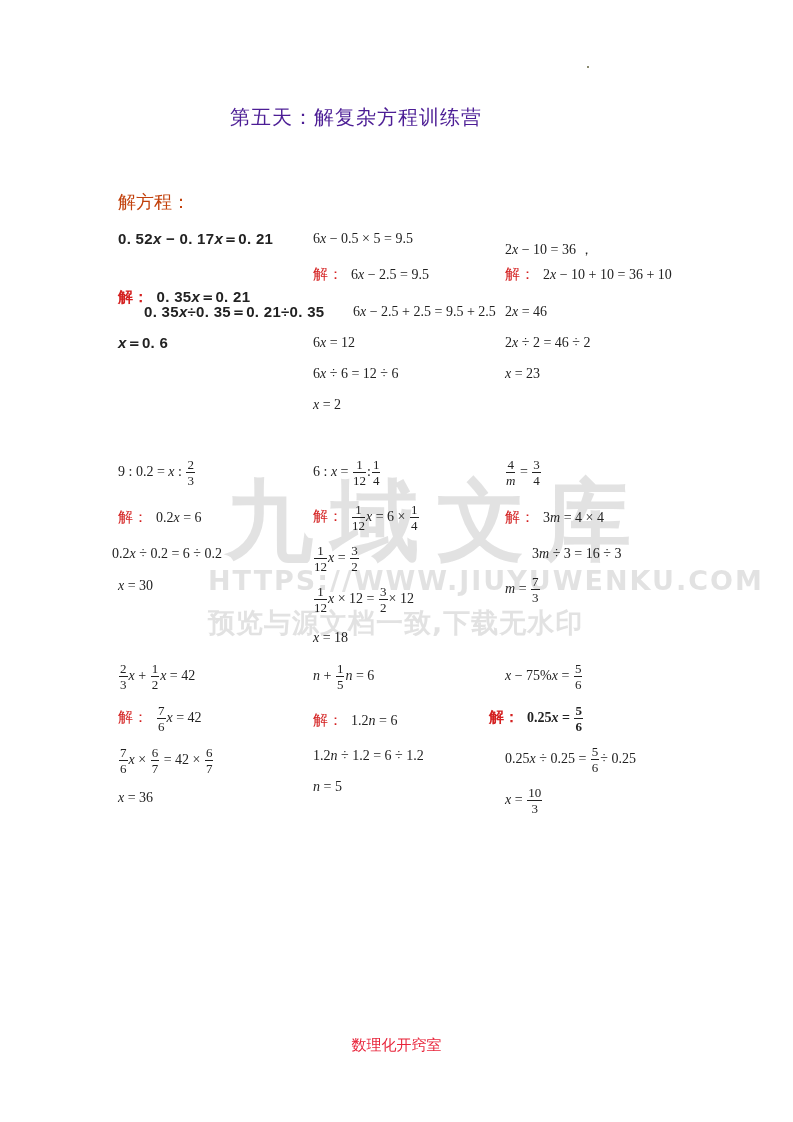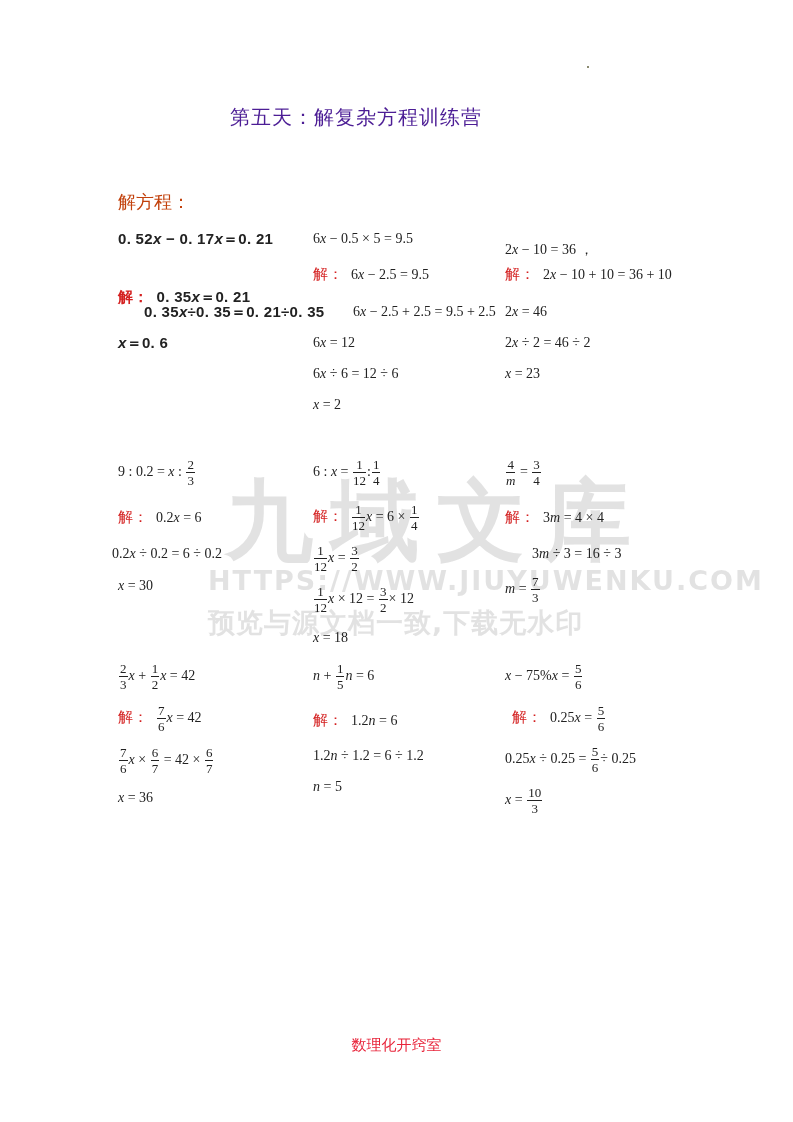--- a/index.html
+++ b/index.html
@@ -90,18 +90,18 @@
 
 <div>
   <div class="line" style="left:313px;top:662px;"><i>n</i> + <span class="frac"><span class="n">1</span><span class="d">5</span></span><i>n</i> = 6</div>
   <div class="line" style="left:313px;top:711px;"><span class="jie">解：</span>1.2<i>n</i> = 6</div>
   <div class="line" style="left:313px;top:748px;">1.2<i>n</i> ÷ 1.2 = 6 ÷ 1.2</div>
   <div class="line" style="left:313px;top:779px;"><i>n</i> = 5</div>
 </div>
 
 <div>
   <div class="line" style="left:505px;top:662px;"><i>x</i> − 75%<i>x</i> = <span class="frac"><span class="n">5</span><span class="d">6</span></span></div>
-  <div class="line" style="left:512px;top:704px;"><span class="jie">解：</span>0.25<i>x</i> = <span class="frac"><span class="n">5</span><span class="d">6</span></span></div>
+  <div class="line" style="left:489px;top:704px;font-weight:bold;"><span class="jie">解：</span>0.25<i>x</i> = <span class="frac"><span class="n">5</span><span class="d">6</span></span></div>
   <div class="line" style="left:505px;top:745px;">0.25<i>x</i> ÷ 0.25 = <span class="frac"><span class="n">5</span><span class="d">6</span></span>÷ 0.25</div>
   <div class="line" style="left:505px;top:786px;"><i>x</i> = <span class="frac"><span class="n">10</span><span class="d">3</span></span></div>
 </div>
 
 <div class="footer">数理化开窍室</div>
 
 </body></html>

